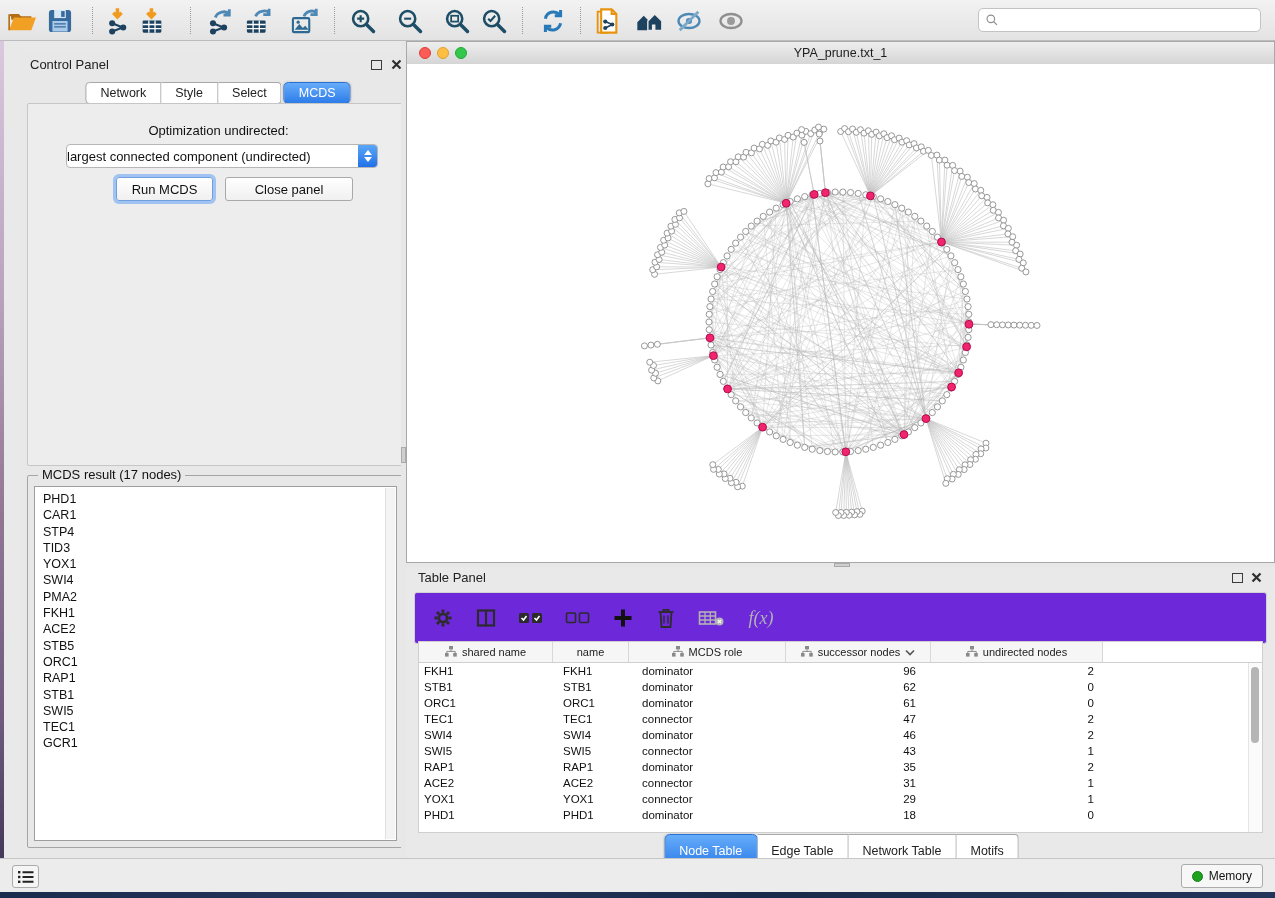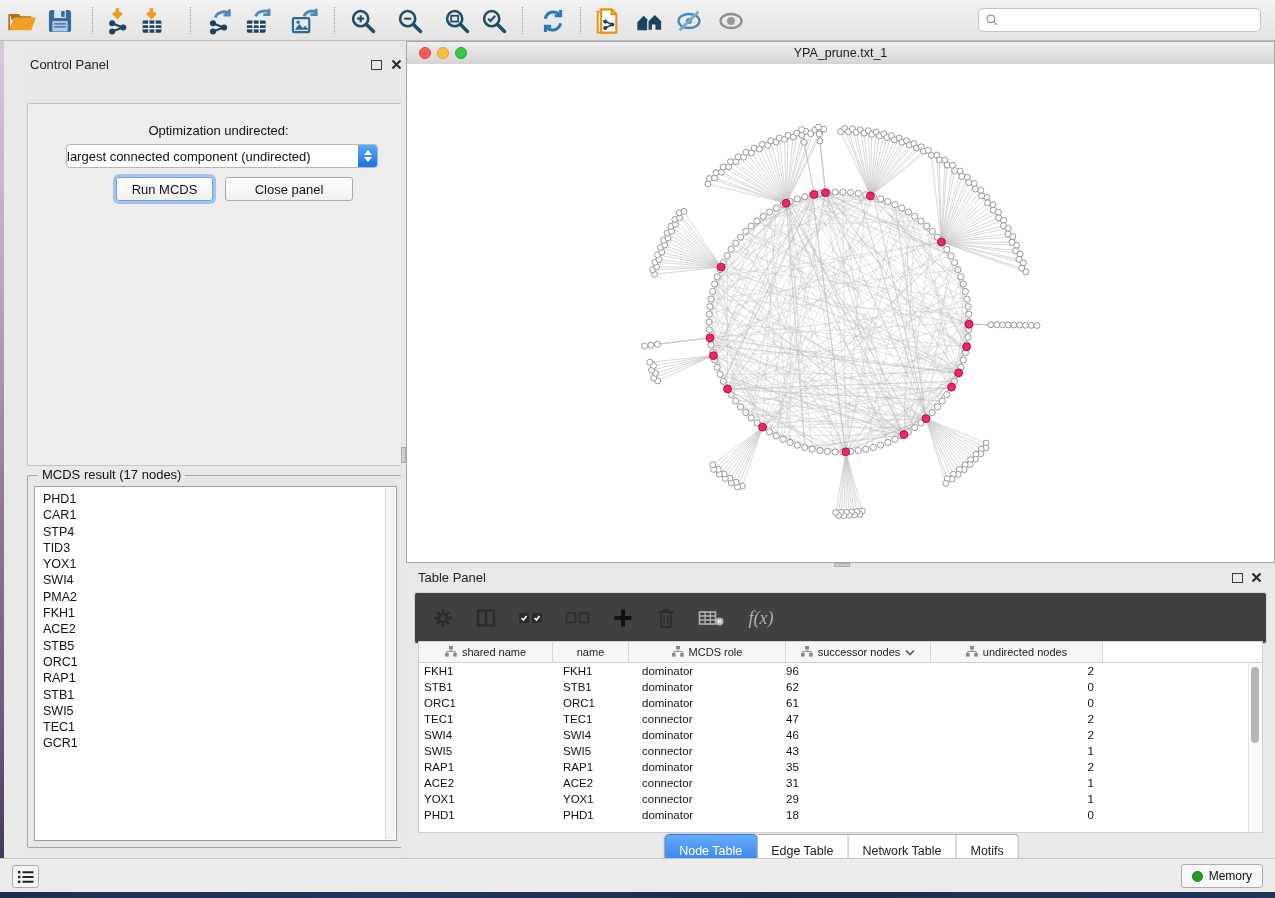--- a/index.html
+++ b/index.html
@@ -75,38 +75,38 @@
     background:linear-gradient(#eeeeee,#d5d5d5);border-bottom:1px solid #a0a0a0;}
   .light{position:absolute;top:5px;width:12px;height:12px;border-radius:50%;box-sizing:border-box;}
   #light-red{left:12px;background:#fc5b57;border:1px solid #dd3f39;}
   #light-yellow{left:30px;background:#fdbe41;border:1px solid #dfa02f;}
   #light-green{left:48px;background:#33c84a;border:1px solid #23a637;}
   #net-title{position:absolute;left:0;right:0;top:4px;text-align:center;font-size:12.5px;color:#1c1c1c;}
   #net-canvas{position:absolute;left:0;top:22px;right:0;bottom:0;background:#fff;}
 
   
   #table-panel{position:absolute;left:406px;top:567px;width:869px;height:291px;background:#e9e9e9;}
-  #tp-toolbar{position:absolute;left:8px;top:25px;width:853px;height:52px;background:#404040;
+  #tp-toolbar{position:absolute;left:8px;top:25px;width:853px;height:52px;background:#6d28d9;
     border:1px solid #d2d2d2;border-radius:3px;box-sizing:border-box;display:flex;align-items:center;padding-left:16px;gap:19px;}
   .tpi{width:24px;height:24px;display:flex;align-items:center;justify-content:center;}
   .tpi svg{display:block;}
   .fx{font-family:"Liberation Serif",serif;font-style:italic;font-size:18px;color:#b3b3b3;}
 
   #node-table{position:absolute;left:12px;top:74px;width:845px;height:192px;background:#fff;
     border:1px solid #cfcfcf;box-sizing:border-box;overflow:hidden;}
   #nt-header{display:flex;height:21px;background:#f6f6f6;border-bottom:1px solid #cfcfcf;box-sizing:border-box;}
   .th{display:flex;align-items:center;justify-content:center;gap:5px;font-size:11px;color:#222;
     border-right:1px solid #d8d8d8;box-sizing:border-box;background:#f6f6f6;}
   .th.filler{border-right:none;background:#fff;flex:1;}
   .tr{display:flex;height:16px;align-items:center;}
   .td{font-size:11.5px;color:#111;box-sizing:border-box;white-space:nowrap;overflow:hidden;}
   .td.c0{padding-left:5px;}
   .td.c1{padding-left:10px;}
   .td.c2{padding-left:13px;}
-  .td.c3{padding-right:15px;}
+  .td.c3{text-align:right;padding-right:15px;}
   .td.c4{text-align:right;padding-right:9px;}
   #nt-scroll{position:absolute;right:0;top:21px;bottom:0;width:13px;background:#fbfbfb;border-left:1px solid #e4e4e4;}
   #nt-thumb{position:absolute;left:2px;top:4px;width:8px;height:76px;border-radius:4px;background:#b5b5b5;}
 
   #tp-tabs{position:absolute;left:50%;transform:translateX(-50%);top:267px;display:flex;height:34px;}
 
   
   #status-bar{position:absolute;left:0;top:858px;width:1275px;height:34px;background:#ececec;
     border-top:1px solid #c6c6c6;box-sizing:border-box;}
   #list-btn{position:absolute;left:12px;top:6px;width:27px;height:23px;background:#f5f5f5;border:1px solid #ababab;
@@ -262,20 +262,26 @@
   <div id="wall-left"></div>
   <div id="wall-bottom"></div>
 
   <div id="control-panel">
     <div class="panel-title">Control Panel</div>
     <div class="win-float" style="right:34px"></div>
     <div class="win-close" style="right:14px">
         <svg viewBox="0 0 11 11">
           <path d="M1.5 1.5l8 8M9.5 1.5l-8 8" stroke="#2e2e2e" stroke-width="2.2"></path>
         </svg>
+      </div>
+    <div id="cp-tabs">
+        <div class="seg">Network</div>
+        <div class="seg">Style</div>
+        <div class="seg last-plain">Select</div>
+        <div class="seg active">MCDS</div>
       </div>
     <div id="cp-content">
       <div id="opt-label">Optimization undirected:</div>
       <div id="opt-select">
         <div class="val">largest connected component (undirected)</div>
         <div class="stepper">
             <div class="tri-up"></div>
             <div class="tri-dn"></div>
           </div>
       </div>

